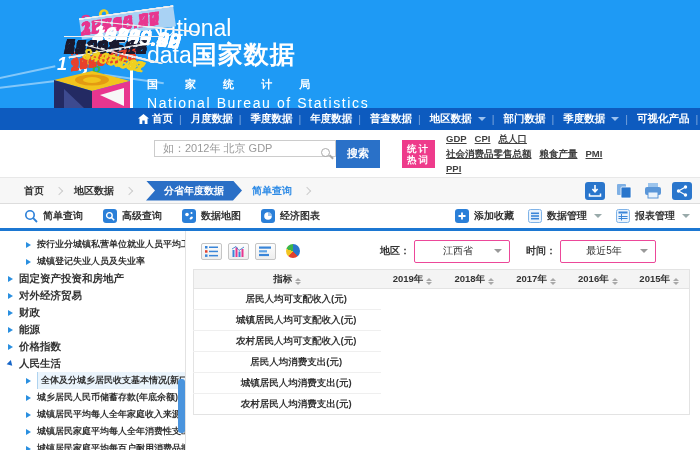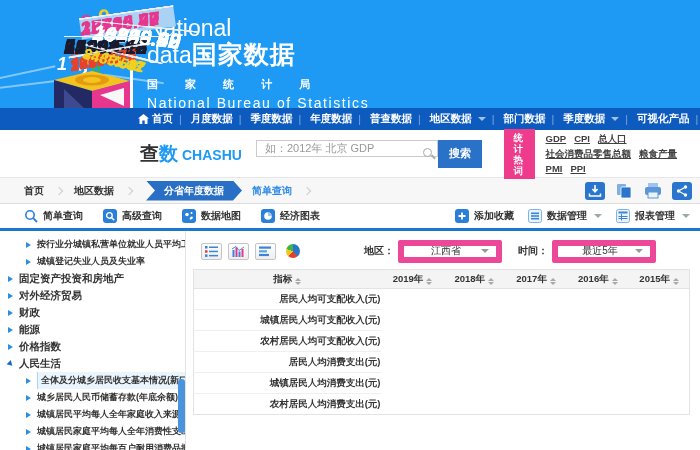--- a/index.html
+++ b/index.html
@@ -101,36 +101,36 @@
   .controls { display:flex; align-items:center; height:28px; }
   .views { display:flex; align-items:center; gap:6px; margin-left:8px; }
   .vbtn { width:21px; height:17px; border:1px solid #C5C5C5; border-radius:2px;
           background:linear-gradient(#fdfdfd,#eee); display:inline-flex; align-items:center; justify-content:center;
           cursor:pointer; }
   .vbtn.noborder { border:none; background:none; }
   .pie { width:14px; height:14px; border-radius:50%;
          background:conic-gradient(#2A76CC 0 38%, #E0412F 38% 62%, #F2C522 62% 80%, #3CB549 80% 100%); }
   .filters { margin-left:auto; display:flex; align-items:center; padding-right:20px; }
   .f-label { font-size:10px; font-weight:bold; color:#333; margin-right:4px; }
-  .select { width:104px; height:23px; border:6px solid #ec4899; border-radius:2px; background:#fff;
+  .select { width:96px; height:23px; border:1px solid #ec4899; border-radius:2px; background:#fff;
             display:flex; align-items:center; padding:0 7px; font-size:10px; color:#333; cursor:pointer;
             margin-right:16px; }
   .select .val { flex:1; text-align:center; }
   .select .caret { width:0; height:0; border-left:4px solid transparent; border-right:4px solid transparent;
                    border-top:4px solid #999; }
 
   
   table { width:497px; margin-top:4px; border-collapse:collapse; border:1px solid #E3E3E3;
           font-size:9.5px; color:#333; font-weight:bold; table-layout:fixed; }
   col.c-label { width:187px; }
   th { height:19px; background:#F4F4F4; border-bottom:1px solid #E3E3E3; font-weight:bold; }
   th.lbl-h { text-align:center; }
   th.num-h { text-align:right; padding-right:10px; cursor:pointer; }
   td { height:21px; border-top:1px solid #EFEFEF; }
-  td.lbl { text-align:right; padding-left:18px; }
+  td.lbl { text-align:center; padding-left:18px; }
   td.num { text-align:right; padding-right:16px; cursor:pointer; }
   td.hl { background:#A9D2F4; }
   .sort { display:inline-flex; flex-direction:column; gap:1px; margin-left:3px; vertical-align:1px; }
   .sort i { width:0; height:0; border-left:3px solid transparent; border-right:3px solid transparent; }
   .sort .up { border-bottom:3px solid #A8A8A8; }
   .sort .dn { border-top:3px solid #A8A8A8; }
 </style>
 </head>
 <body>
 
@@ -187,23 +187,20 @@
     <span class="nav-item">
         <span>季度数据</span>
         <span class="nav-caret"></span>
       </span>
     <span class="nav-item">可视化产品</span>
     <span class="nav-item">出版物</span>
 
   </nav>
 
   <div class="search-row">
-    <div class="chashu">
-      <span class="c1">查</span><span class="c2">数</span><span class="c3">CHASHU</span>
-    </div>
     <div class="search-group">
       <input class="search-input" placeholder="如：2012年 北京 GDP" style="">
       <span class="input-mag"></span>
       <button class="search-btn">搜索</button>
     </div>
     <div class="hot-badge">
       <span>统计</span>
       <span>热词</span>
     </div>
     <div class="hot-words">

